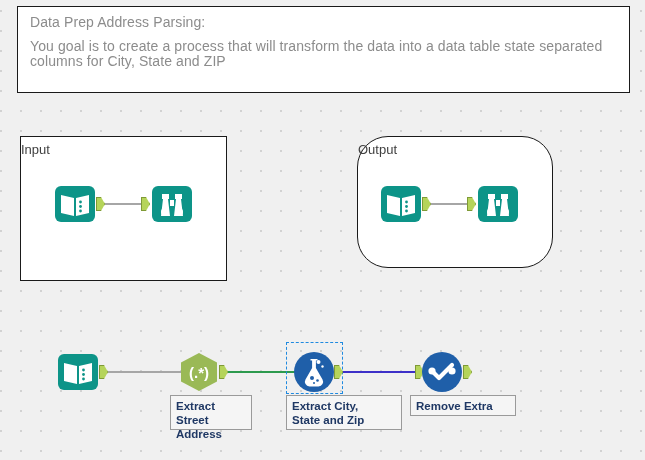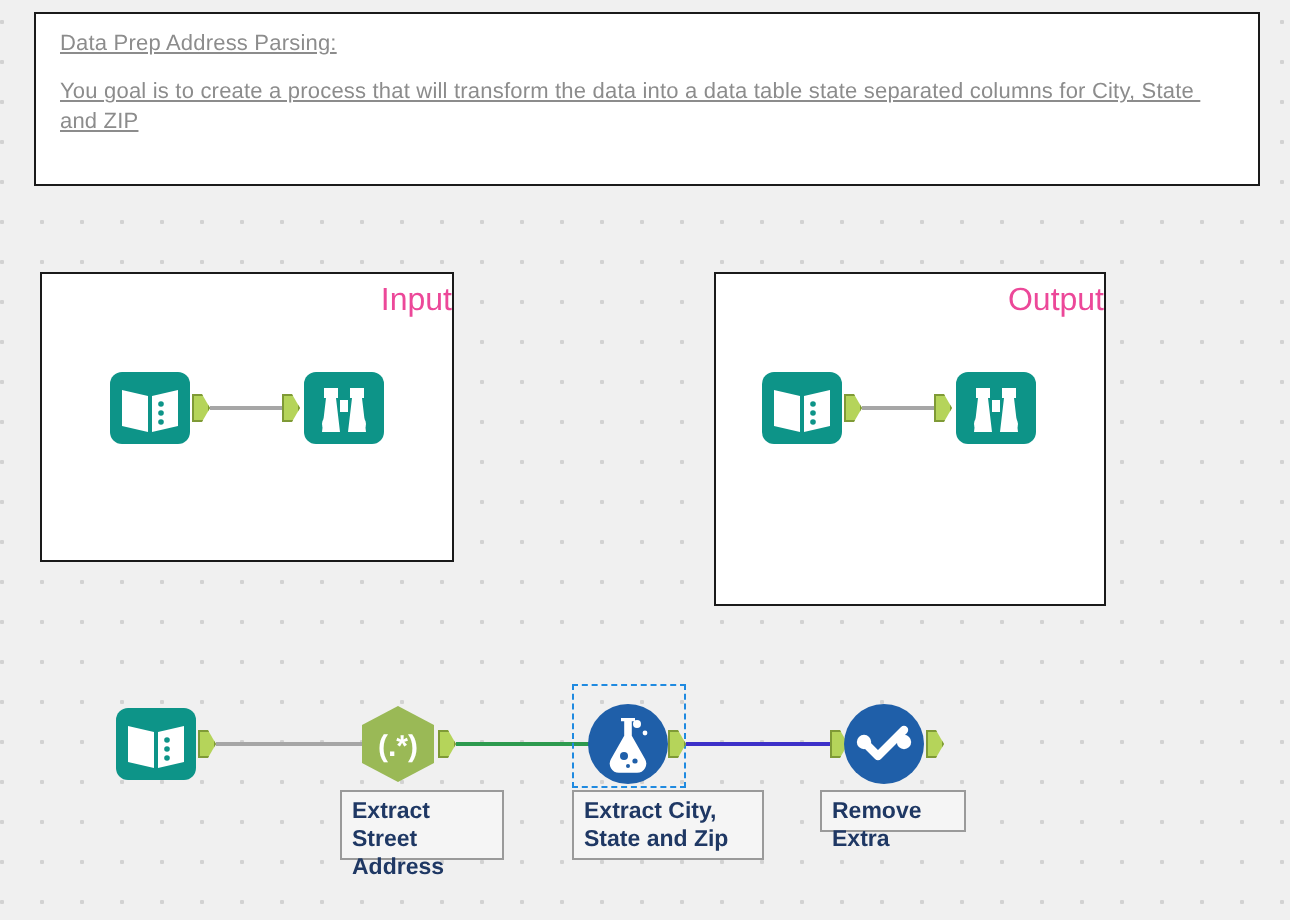--- a/index.html
+++ b/index.html
@@ -26,45 +26,44 @@
     top: 6px;
     width: 613px;
     height: 87px;
     background: #ffffff;
     border: 1px solid #1a1a1a;
     box-sizing: border-box;
     padding: 8px 12px 0 12px;
   }
   .comment-line {
     color: #8c8c8c;
-    font-size: 11px;
+    font-size: 14px;
     line-height: 15px;
     letter-spacing: 0.1px;
     white-space: pre-wrap;
-    text-decoration: underline;
   }
   .comment-line + .comment-line { margin-top: 9px; }
 
   
   .container-box {
     position: absolute;
     background: #ffffff;
     border: 1px solid #1a1a1a;
     box-sizing: border-box;
   }
   #container-input  { left: 20px;  top: 136px; width: 207px; height: 145px; }
-  #container-output { left: 357px; top: 136px; width: 196px; height: 167px; }
+  #container-output { left: 357px; top: 136px; width: 196px; height: 132px; border-radius: 31px; }
   .container-title {
     position: absolute;
     top: 5px;
     left: 0;
     width: 100%;
-    text-align: right;
-    font-size: 16px;
-    color: #ec4899;
+    text-align: left;
+    font-size: 13px;
+    color: #404040;
   }
 
   
   .node {
     position: absolute;
     width: 44px;
     height: 44px;
   }
   .node svg { display: block; width: 44px; height: 44px; }
 
@@ -226,17 +225,17 @@
       <circle cx="22" cy="22" r="20" fill="#1f5fa9"></circle>
       <path d="M12 21 L19 28 L32 15" stroke="#ffffff" stroke-width="4.2" fill="none" stroke-linecap="round" stroke-linejoin="round"></path>
       <circle cx="12" cy="21" r="3.6" fill="#ffffff"></circle>
       <circle cx="32" cy="21" r="3.6" fill="#ffffff"></circle>
     </svg>
   </div>
   <div class="anchor out" style="left:463px; top:365px;"></div>
 
   <div class="caption" style="left:170px; top:395px; width:82px; height:35px;">Extract Street Address</div>
 
-  <div class="caption" style="left:286px; top:395px; width:96px; height:35px;">Extract City, State and Zip</div>
-
-  <div class="caption" style="left:410px; top:395px; width:73px; height:21px;">Remove Extra</div>
+  <div class="caption" style="left:286px; top:395px; width:116px; height:35px;">Extract City, State and Zip</div>
+
+  <div class="caption" style="left:410px; top:395px; width:106px; height:21px;">Remove Extra</div>
 
 </div>
 
 </body></html>

